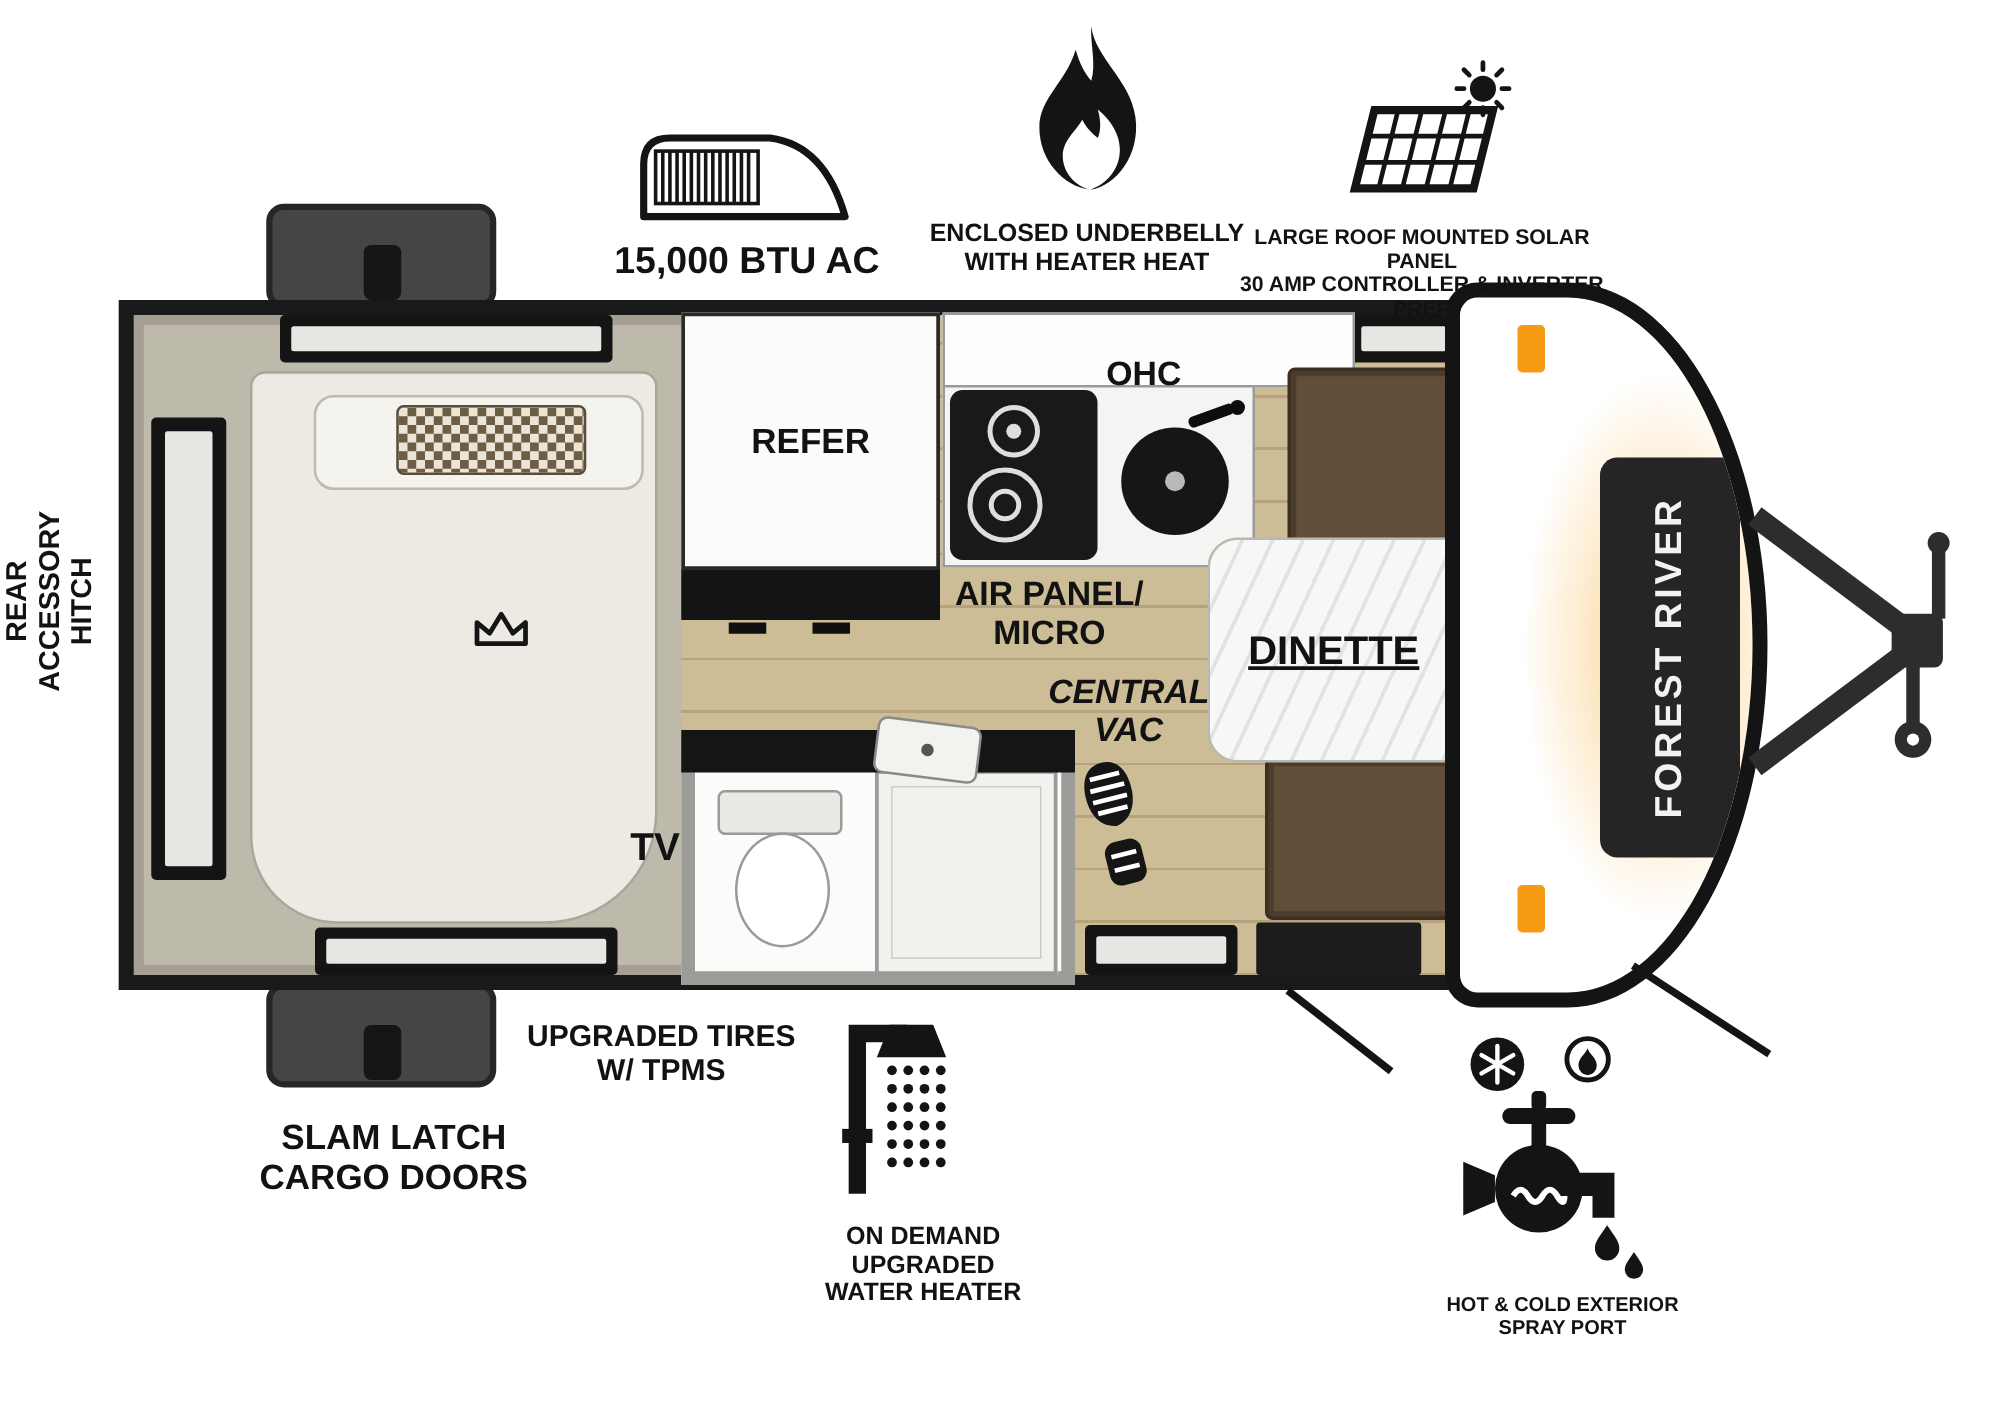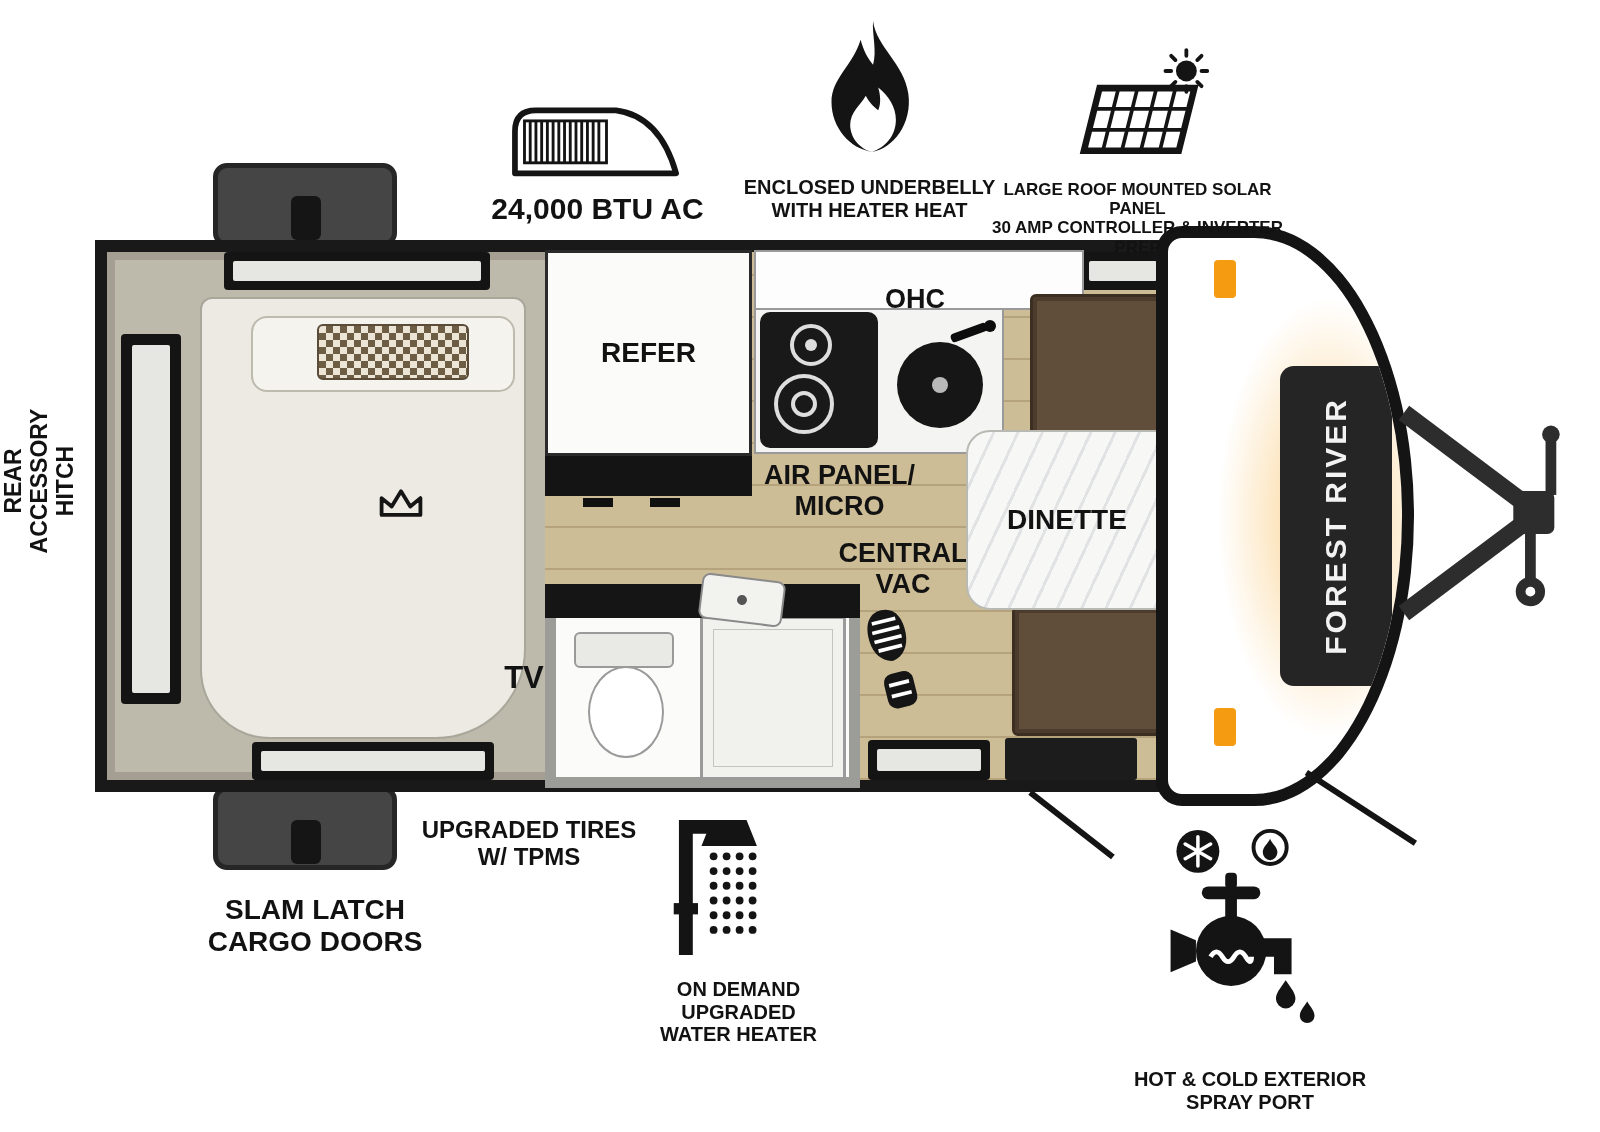--- a/index.html
+++ b/index.html
@@ -134,21 +134,21 @@
       </div>
   </div>
   <div id="sink" class="center">
       <span class="drain"></span>
     </div>
   <div id="faucet"></div>
   <div id="faucet-knob"></div>
   <div class="lbl" style="left:855px;top:284px;width:120px;font-size:27px;">OHC</div>
   <div class="lbl" style="left:737px;top:460px;width:205px;font-size:27px;">AIR PANEL/
 MICRO</div>
-  <div class="lbl" style="left:828px;top:538px;width:150px;font-size:27px;">CENTRAL
+  <div class="lbl" style="left:828px;top:538px;width:150px;font-size:27px;font-style:italic;">CENTRAL
 VAC</div>
   <div class="ico" style="left:866px;top:606px;width:54px;height:106px;transform:rotate(-14deg);">
     <svg width="54" height="106" viewBox="0 0 56 114">
       <path d="M28 3 C42 3 49 15 48 33 C47 47 40 57 28 59 C16 57 9 47 8 33 C7 15 14 3 28 3 Z" fill="#151515"></path>
       <g stroke="#fff" stroke-width="4">
         <line x1="15" y1="15" x2="41" y2="15"></line>
           <line x1="13" y1="25" x2="43" y2="25"></line>
         <line x1="13" y1="35" x2="43" y2="35"></line>
           <line x1="15" y1="45" x2="41" y2="45"></line>
       </g>
@@ -169,21 +169,21 @@
   <div id="bath-counter"></div>
   <div id="bath-sink" class="center">
       <span class="drain"></span>
     </div>
   <div class="lbl" style="left:500px;top:660px;width:48px;font-size:31px;">TV</div>
 
   <div class="bench" style="left:1122px;top:296px;width:48px;height:438px;border-radius:0;"></div>
   <div class="bench" style="left:1030px;top:294px;width:140px;height:150px;"></div>
   <div class="bench" style="left:1012px;top:606px;width:158px;height:130px;"></div>
   <div id="table" class="center">
-    <span class="lbl" style="position:static;font-size:28px;">DINETTE</span>
+    <span class="lbl" style="position:static;font-size:32px;text-decoration:underline;">DINETTE</span>
   </div>
 
   <div id="door"></div>
   <div class="diag" style="left:1032px;top:790px;width:105px;transform:rotate(38deg);"></div>
 
   <div id="cap">
     <div class="glow"></div>
     <div class="marker" style="left:46px;top:22px;"></div>
     <div class="marker" style="left:46px;top:470px;"></div>
     <div id="badge">
@@ -223,21 +223,21 @@
         <line x1="62" y1="24" x2="62" y2="68"></line>
           <line x1="68" y1="24" x2="68" y2="68"></line>
         <line x1="74" y1="24" x2="74" y2="68"></line>
           <line x1="80" y1="24" x2="80" y2="68"></line>
         <line x1="86" y1="24" x2="86" y2="68"></line>
           <line x1="92" y1="24" x2="92" y2="68"></line>
         <line x1="98" y1="24" x2="98" y2="68"></line>
       </g>
     </svg>
   </div>
-  <div class="lbl" style="left:465px;top:192px;width:265px;font-size:30px;">24,000 BTU AC</div>
+  <div class="lbl" style="left:465px;top:192px;width:265px;font-size:30px;">15,000 BTU AC</div>
 
   <div class="ico" style="left:818px;top:10px;width:108px;height:155px;">
     <svg width="108" height="155" viewBox="0 0 104 132">
       <path fill="#141414" fill-rule="evenodd" d="M53 2 C56 27 83 43 87 72 C91 101 72 125 52 128 C31 125 13 105 13 80 C13 57 33 46 41 20 C44 31 48 38 53 44 C57 31 52 15 53 2 Z M52 128 C40 125 31 114 31 102 C31 90 41 83 46 74 C49 80 54 85 58 88 C61 81 60 73 58 66 C68 74 75 85 75 97 C75 113 64 124 52 128 Z"></path>
     </svg>
   </div>
   <div class="lbl" style="left:742px;top:176px;width:255px;font-size:20px;">ENCLOSED UNDERBELLY
 WITH HEATER HEAT</div>
 
   <div class="ico" style="left:1058px;top:52px;width:158px;height:112px;">
@@ -333,16 +333,16 @@
         <rect x="-6" y="-56" width="12" height="26" fill="#141414"></rect>
         <polygon points="-62,-22 -36,-11 -36,11 -62,22" fill="#141414"></polygon>
         <circle r="36" fill="#141414"></circle>
         <path d="M-21 6 Q-15 -4 -9 6 T3 6 T15 6 T21 6" stroke="#fff" stroke-width="5" fill="none"></path>
         <path d="M32 -13 H62 V24 H44 V6 H32 Z" fill="#141414"></path>
       </g>
       <path d="M120 158 c6 9 10 13 10 19 a10 10 0 1 1 -20 0 c0 -6 4 -10 10 -19 Z" fill="#141414"></path>
       <path d="M142 180 c4.5 7 7.5 10 7.5 14.5 a7.5 7.5 0 1 1 -15 0 c0 -4.5 3 -7.5 7.5 -14.5 Z" fill="#141414"></path>
     </svg>
   </div>
-  <div class="lbl" style="left:1115px;top:1036px;width:270px;font-size:20px;margin-top:32px;">HOT &amp; COLD EXTERIOR
+  <div class="lbl" style="left:1115px;top:1036px;width:270px;font-size:16px;">HOT &amp; COLD EXTERIOR
 SPRAY PORT</div>
 
 </div>
 
 </body></html>

